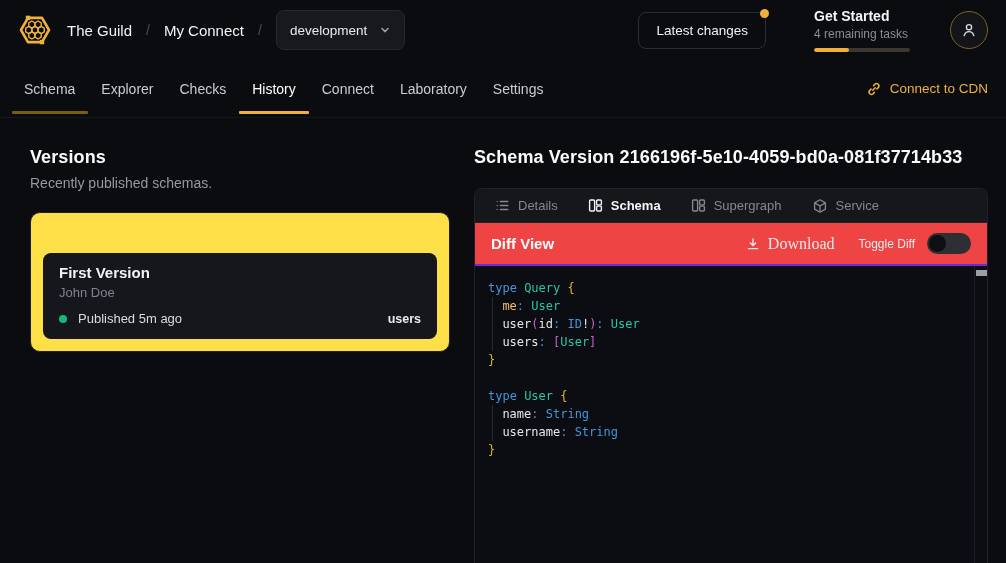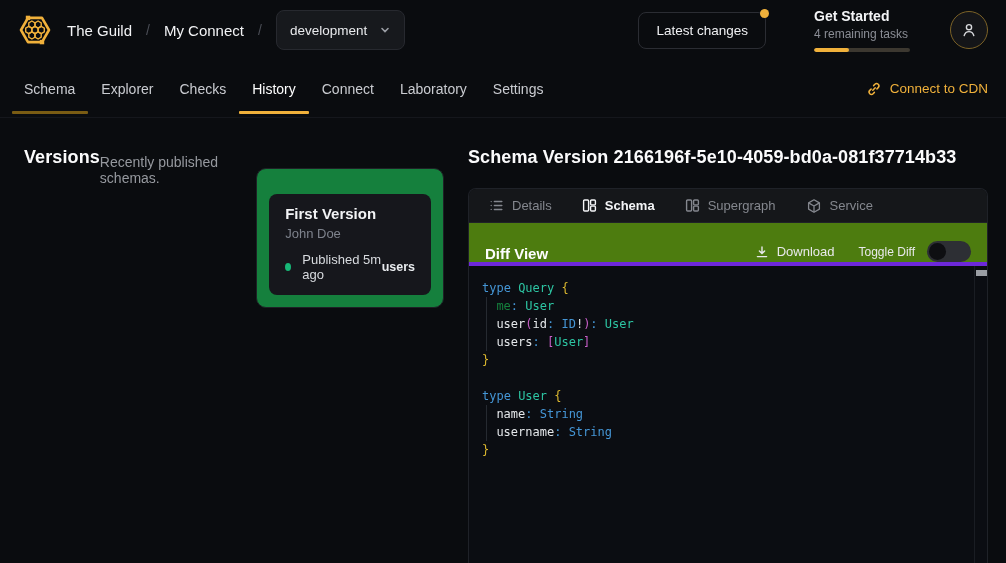--- a/index.html
+++ b/index.html
@@ -52,52 +52,52 @@
   .nav-tab.active { color:#ffffff; }
   .nav-tab.active::after, .nav-tab.visited::after {
     content:""; position:absolute; left:0; right:0; bottom:3px; height:3px; border-radius:1px;
   }
   .nav-tab.active::after { background:var(--accent); }
   .nav-tab.visited::after { background:#7a5c13; }
   .cdn-link { margin-left:auto; display:flex; align-items:center; gap:8px;
     color:var(--accent); font-size:13.5px; cursor:pointer; }
   
   .main { display:flex; padding:29px 18px 0 24px; height:445px; }
-  .col-left { width:420px; flex-shrink:0; display:flex; flex-direction:row; }
+  .col-left { width:420px; flex-shrink:0; display:flex; flex-direction:column;margin-left:6px; }
   .col-right { flex:1; margin-left:24px; display:flex; flex-direction:column; }
   .sec-title { font-size:18px; font-weight:700; color:#fbfbfc; letter-spacing:.1px; }
   .sec-sub { margin-top:7px; font-size:14px; color:#96999f; }
   
   .versions-card {
     margin-top:21px; height:140px; border:1px solid #1f2126; border-radius:10px;
-    background:#15803d; padding:12px; display:flex; flex-direction:column; justify-content:flex-end;
+    background:#fde047; padding:12px; display:flex; flex-direction:column; justify-content:flex-end;
   }
   .version-item { background:#16171c; border-radius:8px; padding:11px 16px 13px; cursor:pointer; }
   .vi-name { font-size:15px; font-weight:700; color:#f2f3f5; }
   .vi-author { margin-top:4px; font-size:13px; color:#7e838d; }
   .vi-meta { margin-top:11px; display:flex; align-items:center;justify-content:space-between; }
   .vi-dot { width:8px; height:8px; border-radius:50%; background:var(--green); }
   .vi-status { margin-left:11px; font-size:13px; color:#d8dbdf; }
   .vi-service { margin-left:auto; font-size:12.5px; font-weight:700; color:#e8ebee; }
   
   .panel {
     margin-top:20px; flex:1; border:1px solid #1f2228; border-bottom:none;
     border-radius:8px 8px 0 0; overflow:hidden; display:flex; flex-direction:column;
   }
   .panel-tabs { height:34px; background:#15171a; border-bottom:1px solid #1f2228;
     display:flex; align-items:center; gap:30px; padding:0 20px; flex-shrink:0; }
   .ptab { display:flex; align-items:center; gap:8px; font-size:13px; color:#84878e; cursor:pointer; }
   .ptab svg { stroke:#84878e; }
   .ptab.active { color:#f4f5f7; font-weight:600; }
   .ptab.active svg { stroke:#f4f5f7; }
-  .diff-bar { height:43px; background:#4d7c0f; border-bottom:4px solid #6d28d9;
-    display:flex; align-items:flex-end; padding:0 16px; flex-shrink:0; }
+  .diff-bar { height:43px; background:#ef4444; border-bottom:2px solid #6d28d9;
+    display:flex; align-items:center; padding:0 16px; flex-shrink:0; }
   .diff-title { font-size:15px; font-weight:700; color:#fdfdfe; }
   .diff-actions { margin-left:auto; display:flex; align-items:center; gap:24px; }
-  .download-btn { display:flex; align-items:center; gap:8px; font-size:13px; color:#e8e9eb; cursor:pointer; }
+  .download-btn { display:flex; align-items:center; gap:8px; font-size:16px; color:#e8e9eb; cursor:pointer;font-family:Liberation Serif, serif; }
   .toggle-group { display:flex; align-items:center; gap:12px; }
   .toggle-label { font-size:12px; color:#e8e9eb; }
   .switch { width:44px; height:21px; border-radius:11px; background:#2d2f34; position:relative; cursor:pointer; }
   .switch .knob { position:absolute; top:2px; left:2px; width:17px; height:17px; border-radius:50%; background:#0e0f12; }
   
   .code { flex:1; background:#0b0d12; position:relative;
     font-family:"DejaVu Sans Mono", monospace; font-size:12px; line-height:18px;
     padding:13px 26px 0 13px; overflow:hidden; }
   .code-line { height:18px; white-space:pre; position:relative; color:#e4e7ea; }
   .code-line .guide { position:absolute; left:4px; top:0; bottom:0; border-left:1px solid #262a31; }
@@ -279,21 +279,21 @@
             <div class="switch">
               <div class="knob"></div>
             </div>
           </div>
         </div>
       </div>
 
       <div class="code">
         <div>
             <div class="code-line"><span style="padding-left: 0px;"><span style="color: rgb(69, 150, 214);">type </span><span style="color: rgb(45, 197, 163);">Query </span><span style="color: rgb(220, 184, 47);">{</span></span></div>
-            <div class="code-line"><span class="guide"></span><span style="padding-left: 14.4px;"><span style="color: #15803d; text-align: center;">me</span><span style="color: rgb(69, 150, 214);">: </span><span style="color: rgb(45, 197, 163);">User</span></span></div>
+            <div class="code-line"><span class="guide"></span><span style="padding-left: 14.4px;"><span style="color: #fdba74; text-align: center;">me</span><span style="color: rgb(69, 150, 214);">: </span><span style="color: rgb(45, 197, 163);">User</span></span></div>
             <div class="code-line"><span class="guide"></span><span style="padding-left: 14.4px;"><span style="color: rgb(228, 231, 234);">user</span><span style="color: rgb(201, 95, 201);">(</span><span style="color: rgb(228, 231, 234);">id</span><span style="color: rgb(69, 150, 214);">: </span><span style="color: rgb(69, 150, 214);">ID</span><span style="color: rgb(228, 231, 234);">!</span><span style="color: rgb(201, 95, 201);">)</span><span style="color: rgb(69, 150, 214);">: </span><span style="color: rgb(45, 197, 163);">User</span></span></div>
             <div class="code-line"><span class="guide"></span><span style="padding-left: 14.4px;"><span style="color: rgb(228, 231, 234);">users</span><span style="color: rgb(69, 150, 214);">: </span><span style="color: rgb(201, 95, 201);">[</span><span style="color: rgb(45, 197, 163);">User</span><span style="color: rgb(201, 95, 201);">]</span></span></div>
             <div class="code-line"><span style="padding-left: 0px;"><span style="color: rgb(220, 184, 47);">}</span></span></div>
             <div class="code-line"><span style="padding-left: 0px;"></span></div>
             <div class="code-line"><span style="padding-left: 0px;"><span style="color: rgb(69, 150, 214);">type </span><span style="color: rgb(45, 197, 163);">User </span><span style="color: rgb(220, 184, 47);">{</span></span></div>
             <div class="code-line"><span class="guide"></span><span style="padding-left: 14.4px;"><span style="color: rgb(228, 231, 234);">name</span><span style="color: rgb(69, 150, 214);">: </span><span style="color: rgb(69, 150, 214);">String</span></span></div>
             <div class="code-line"><span class="guide"></span><span style="padding-left: 14.4px;"><span style="color: rgb(228, 231, 234);">username</span><span style="color: rgb(69, 150, 214);">: </span><span style="color: rgb(69, 150, 214);">String</span></span></div>
             <div class="code-line"><span style="padding-left: 0px;"><span style="color: rgb(220, 184, 47);">}</span></span></div>
           </div>
         <div class="code-scrollbar">

